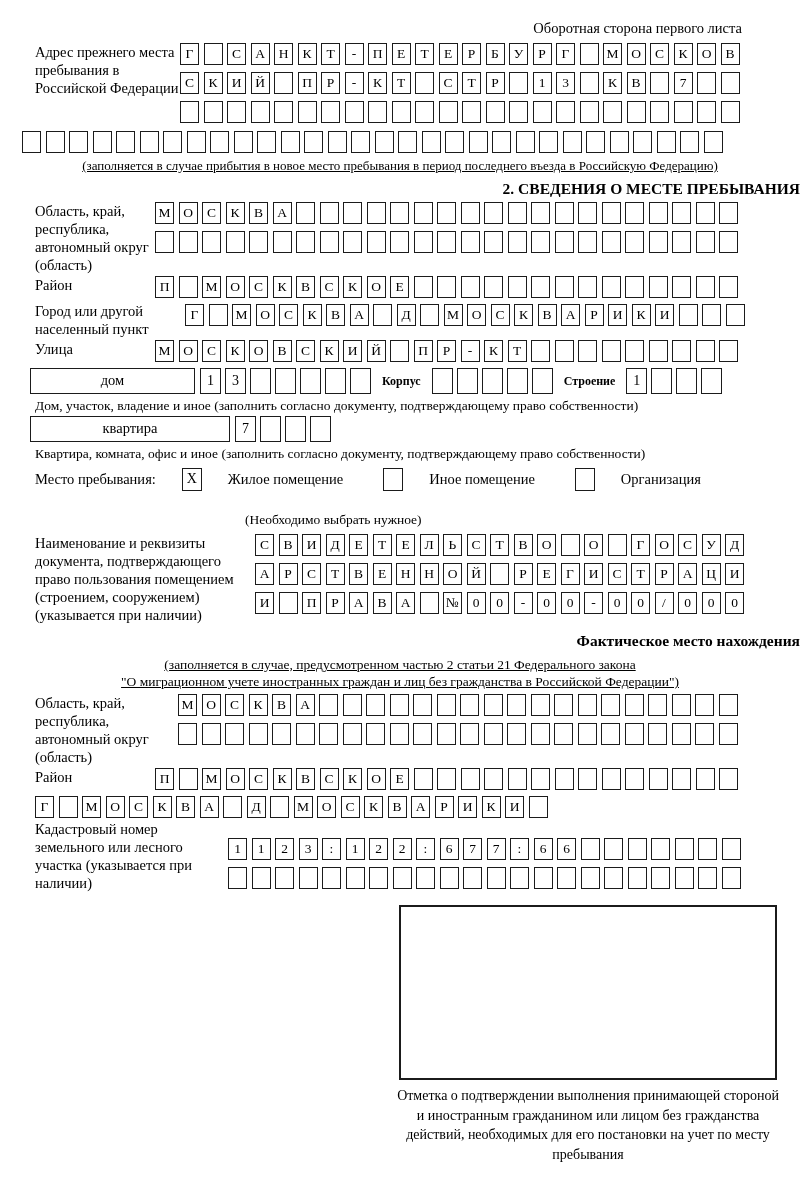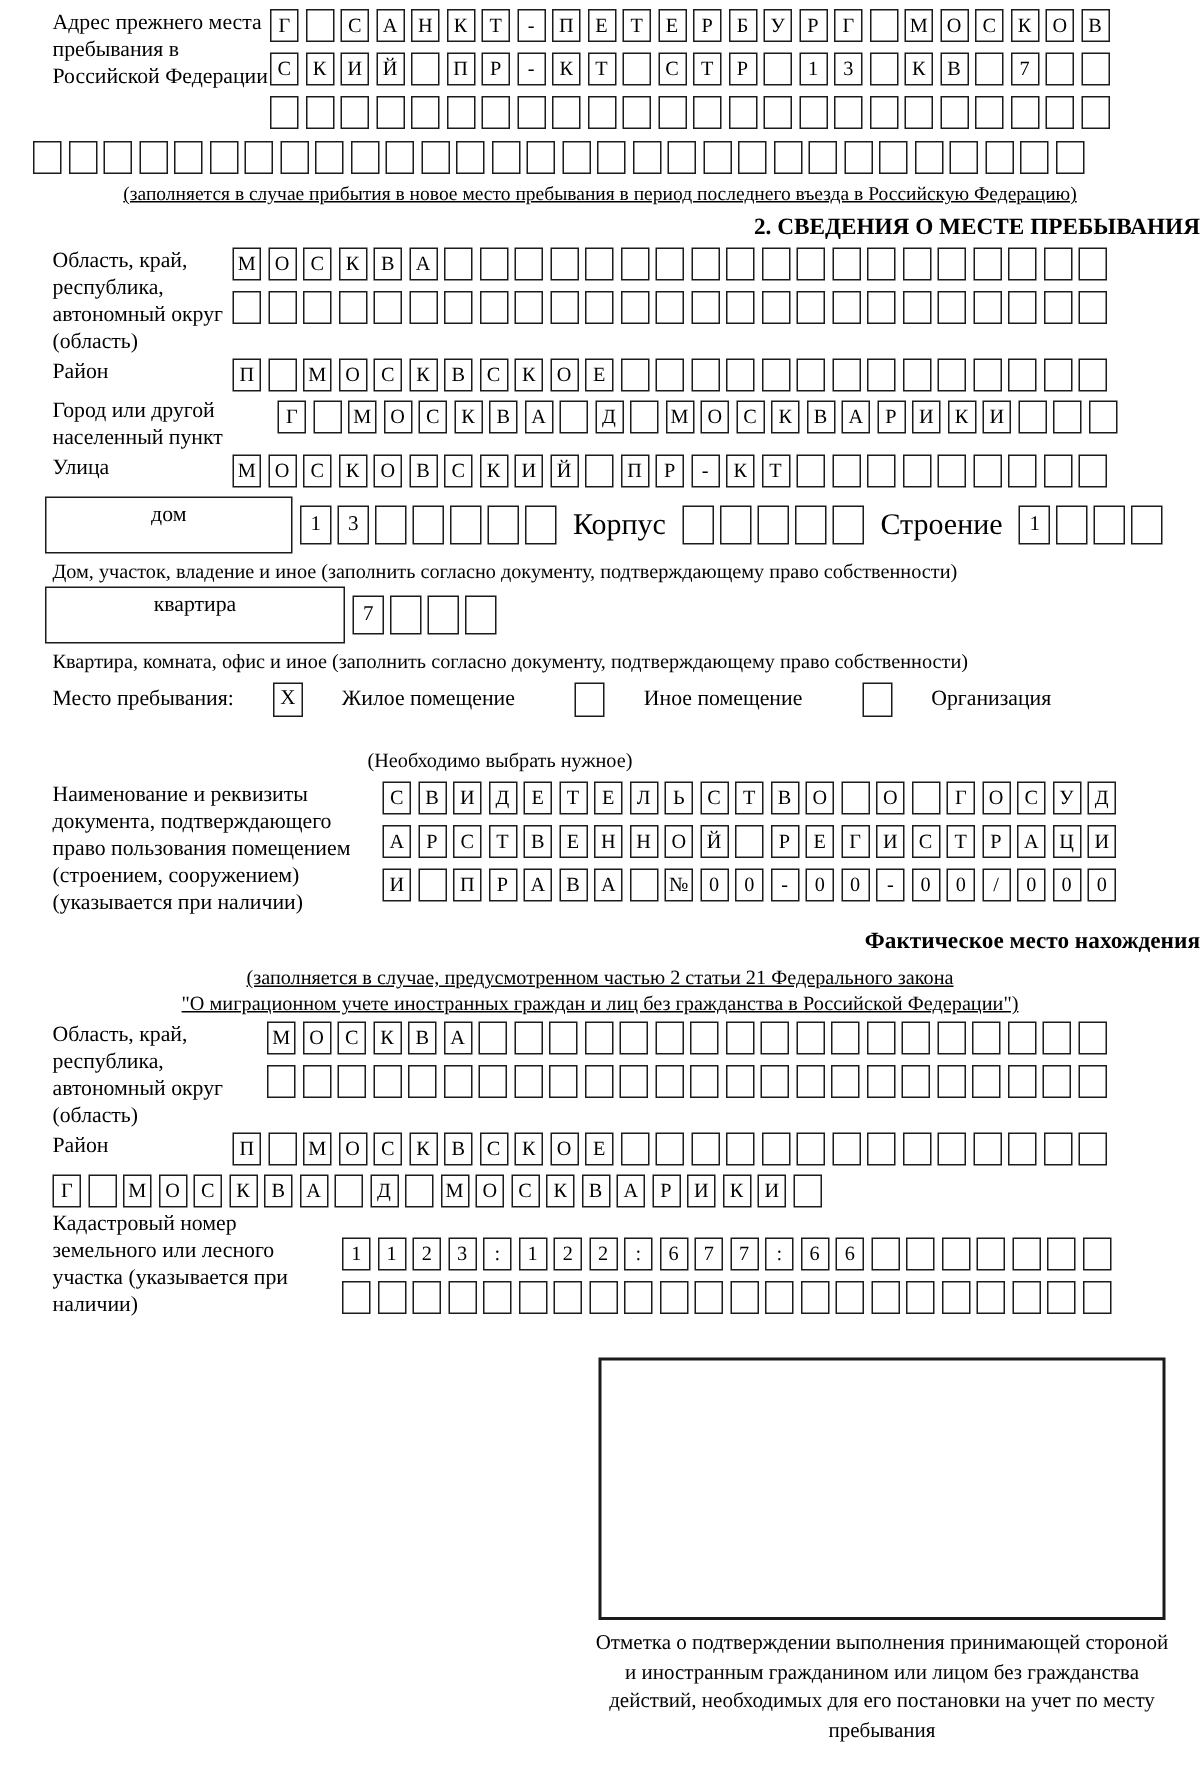--- a/index.html
+++ b/index.html
@@ -31,26 +31,26 @@
   }
   .fullrow{margin-left:22px;margin-top:8px;}
   .note{font-size:13px;line-height:17px;text-decoration:underline;}
   .center{text-align:center;}
   .sec-title{
     margin:6px 0 0 0;text-align:right;
     font-size:15.5px;font-weight:bold;
   }
   .houserow{display:flex;align-items:center;gap:5px;margin-left:30px;}
   .wbox{
-    box-sizing:border-box;height:38px;border:1.5px solid #1b1b1b;
+    box-sizing:border-box;height:26px;border:1.5px solid #1b1b1b;
     text-align:center;font-size:14.5px;line-height:23px;flex:0 0 auto;
   }
   .w165{width:165px;}
   .w200{width:200px;}
-  .inline-label{font-size:20px;margin:0 6px;}
+  .inline-label{font-size:12px;margin:0 6px;font-weight:bold;}
   .stayrow{
     display:flex;align-items:center;gap:26px;
     margin-left:35px;font-size:14.5px;
   }
   .chk{
     display:inline-block;box-sizing:border-box;
     width:20px;height:23px;border:1.5px solid #1b1b1b;
     font-size:14px;line-height:20px;text-align:center;flex:0 0 auto;
   }
   .stamp-wrap{
@@ -73,20 +73,21 @@
   .lbl-city2{width:190px;}
   .lbl-cad{width:193px;}
   .choose-note{margin-left:245px;margin-top:21px;font-size:13.5px;}
   .cap{margin-left:35px;margin-top:4px;font-size:13.5px;}
 </style>
 </head>
 <body>
 
 <div class="page">
 
+  <div class="header-note">Оборотная сторона первого листа</div>
 
   <div class="frow mt6">
     <div class="flabel lbl-address">Адрес прежнего места пребывания в Российской Федерации</div>
     <div class="cellcol">
       <div class="cellrow">
           <span class="cell">Г</span>
           <span class="cell"></span>
           <span class="cell">С</span>
           <span class="cell">А</span>
           <span class="cell">Н</span>

